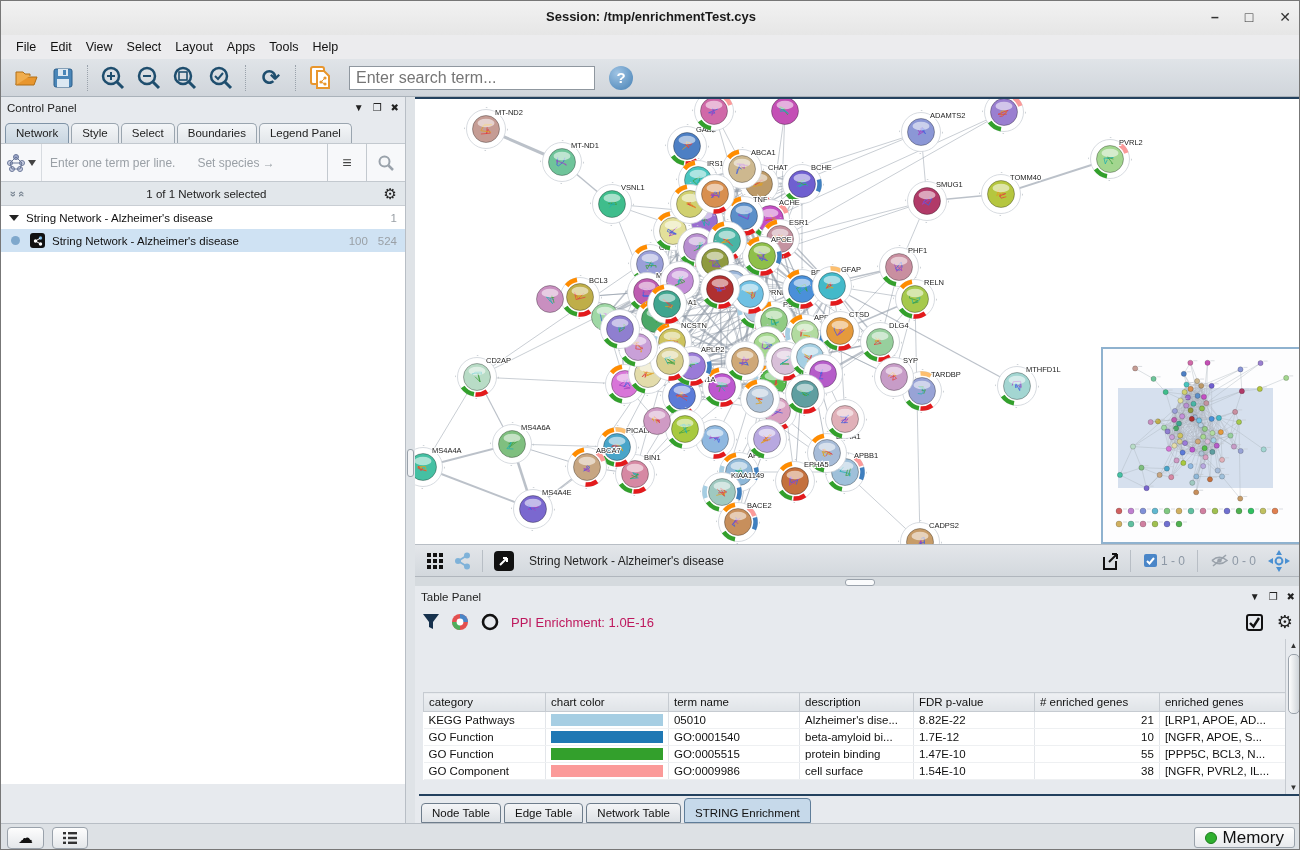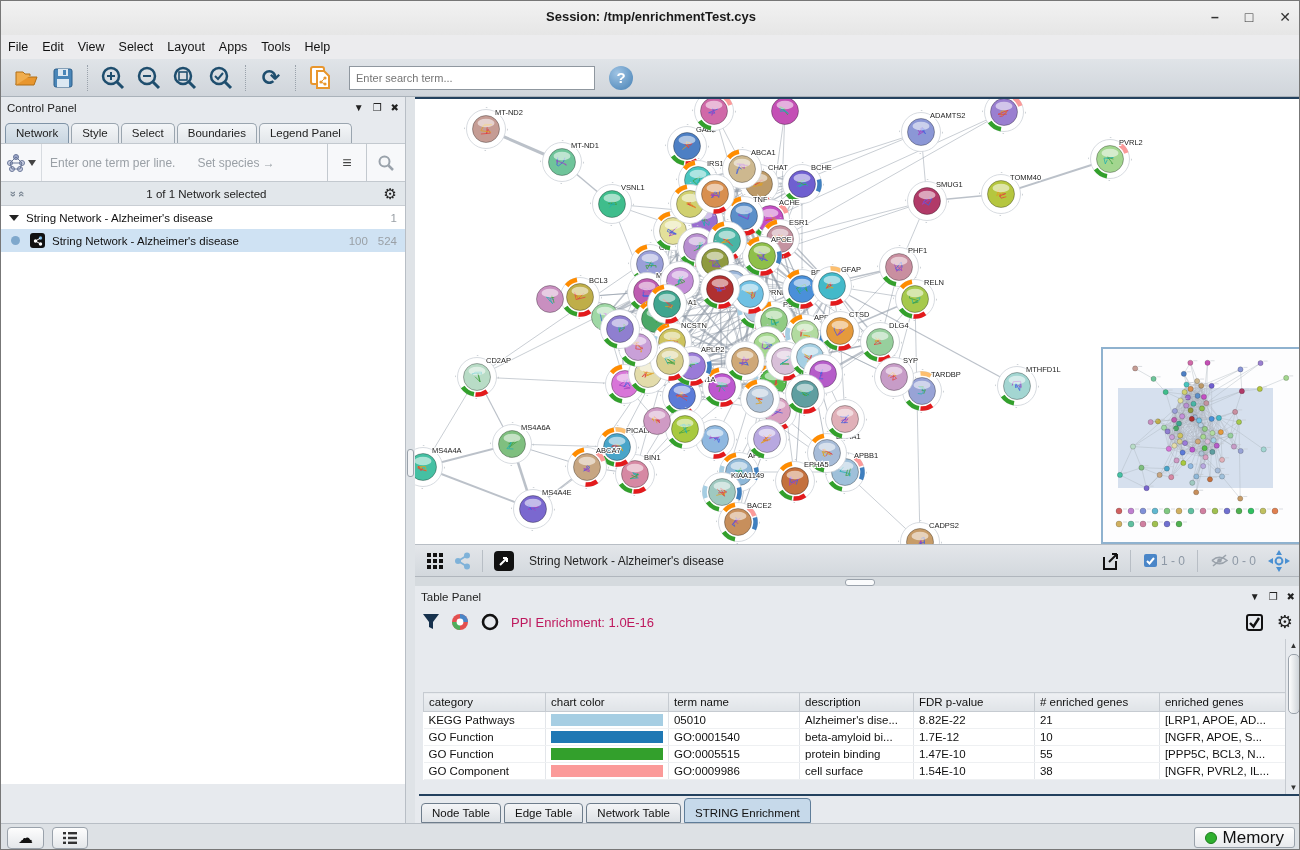--- a/index.html
+++ b/index.html
@@ -3,27 +3,27 @@
 <meta charset="utf-8">
 <style>
   html,body{margin:0;padding:0;background:#9aa0a6;font-family:"Liberation Sans","DejaVu Sans",sans-serif;}
   .window{position:relative;width:1300px;height:850px;background:#e7eaee;overflow:hidden;border:1px solid #777;box-sizing:border-box;}
   
   .titlebar{position:absolute;left:0;top:0;width:1300px;height:34px;background:linear-gradient(#f2f2f2,#e6e6e6);border-bottom:1px solid #c2c2c2;}
   .tb-title{position:absolute;left:0;right:0;top:8px;text-align:center;font-size:13px;font-weight:bold;color:#1a1a1a;}
   .winbtns{position:absolute;right:10px;top:6px;display:flex;gap:26px;color:#333;font-size:14px;font-weight:bold;}
   .winbtns span{cursor:default;line-height:20px;}
   
-  .menubar{position:absolute;left:0;top:34px;width:1300px;height:24px;background:#ececee;display:flex;align-items:center;box-sizing:border-box;}
+  .menubar{position:absolute;left:0;top:34px;width:1300px;height:24px;background:#ececee;display:flex;align-items:center;padding-left:8px;box-sizing:border-box;}
   .menubar .mi{font-size:12.5px;color:#111;padding:3px 7px;}
   
   .toolbar{position:absolute;left:0;top:58px;width:1300px;height:38px;background:linear-gradient(#e0e4e8,#d0d5db);border-bottom:1px solid #aab2ba;display:flex;align-items:center;padding-left:8px;box-sizing:border-box;}
   .tbtn{width:34px;height:30px;display:flex;align-items:center;justify-content:center;margin:0 1px;border-radius:3px;}
   .tsep{width:1px;height:26px;margin:0 6px;border-left:1px dotted #9aa2ab;}
-  .searchbox{width:232px;height:20px;border:1px solid #8f979f;background:#fff;font-size:11px;padding:1px 6px;color:#333;margin-left:10px;font-family:"Liberation Sans",sans-serif;}
+  .searchbox{width:232px;height:20px;border:1px solid #8f979f;background:#fff;font-size:16px;padding:1px 6px;color:#333;margin-left:10px;font-family:"Liberation Sans",sans-serif;}
   .helpbtn{width:24px;height:24px;border-radius:50%;background:radial-gradient(circle at 35% 30%,#9fc4e4,#4680b4);color:#fff;font-weight:bold;font-size:15px;display:flex;align-items:center;justify-content:center;margin-left:14px;}
   
   .control-panel{position:absolute;left:0;top:96px;width:405px;height:726px;background:#e7eaee;border-right:1px solid #b8bec5;box-sizing:border-box;}
   .cp-header{height:21px;display:flex;align-items:center;padding:0 6px;font-size:11.5px;color:#222;}
   .cp-header .grow{flex:1;}
   .panel-ctl{font-size:10px;color:#222;margin-left:9px;}
   .cp-tabs{height:25px;display:flex;align-items:flex-end;padding-left:4px;gap:2px;}
   .cp-tab{font-size:11.5px;padding:3px 10px 4px;border:1px solid #9aa5af;border-bottom:none;border-radius:5px 5px 0 0;background:linear-gradient(#f4f6f8,#e2e6ea);color:#222;}
   .cp-tab.active{background:linear-gradient(#dfe7ee,#c9d6e1);border-color:#7f93a6;font-weight:normal;}
   .string-bar{height:37px;background:#f7f8fa;border:1px solid #c3c9cf;border-left:none;border-right:none;display:flex;align-items:stretch;}
@@ -57,21 +57,21 @@
   .split-grip{position:absolute;left:430px;top:2px;width:28px;height:5px;background:#fafbfc;border:1px solid #9aa2ab;border-radius:3px;}
   
   .table-panel{position:absolute;left:0;top:489px;width:886px;height:309px;background:#e7eaee;}
   .tp-header{height:21px;display:flex;align-items:center;padding:0 6px;font-size:11.5px;color:#222;}
   .tp-toolbar{height:30px;display:flex;align-items:center;padding:0 8px;gap:12px;}
   .tp-ppi{font-size:13px;color:#be185d;text-align:right;}
   .tp-right{margin-left:auto;display:flex;align-items:center;gap:14px;}
   .enr-table{position:absolute;left:4px;top:53px;width:866px;border-collapse:collapse;table-layout:fixed;background:#fff;font-size:11.5px;}
   .enr-table th{background:linear-gradient(#eef0f3,#dfe3e7);border:1px solid #c6cbd1;border-top:1px solid #c6cbd1;font-weight:normal;text-align:left;padding:2px 5px;height:14px;color:#111;}
   .enr-table td{border-right:1px solid #e3e6ea;border-bottom:1px solid #eef0f2;padding:0 5px;height:16px;white-space:nowrap;overflow:hidden;color:#111;}
-  .enr-table td.num{}
+  .enr-table td.num{text-align:right;}
   .cbar{height:12px;margin:1px 0;}
   .tbl-clip{position:absolute;left:4px;top:53px;width:882px;height:155px;overflow:hidden;border-bottom:2px solid #23415e;}
   .vscroll{position:absolute;right:0px;top:0px;width:15px;height:155px;background:#e7eaee;border-left:1px solid #c6cbd1;}
   .vthumb{position:absolute;left:2px;top:15px;width:10px;height:58px;background:linear-gradient(90deg,#fdfdfd,#cfd4d9);border:1px solid #9aa2ab;border-radius:5px;}
   .varrow{position:absolute;left:2px;width:11px;font-size:8px;color:#333;text-align:center;}
   
   .bottom-tabs{position:absolute;left:0;top:702px;width:886px;height:24px;display:flex;align-items:flex-end;gap:3px;padding-left:6px;box-sizing:border-box;}
   .btab{font-size:11.5px;padding:3px 10px;border:1px solid #6e7d8c;border-radius:4px 4px 0 0;background:linear-gradient(#f4f5f7,#dde1e5);color:#111;}
   .btab.active{background:#c6d9ea;border-color:#5f7robr;border-color:#5f7d99;padding-top:8px;}
   

